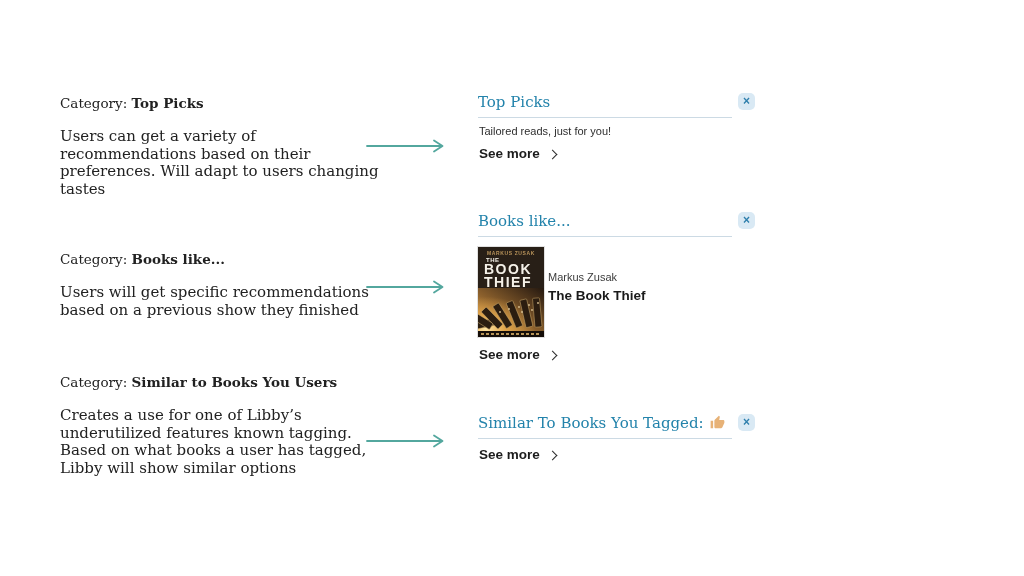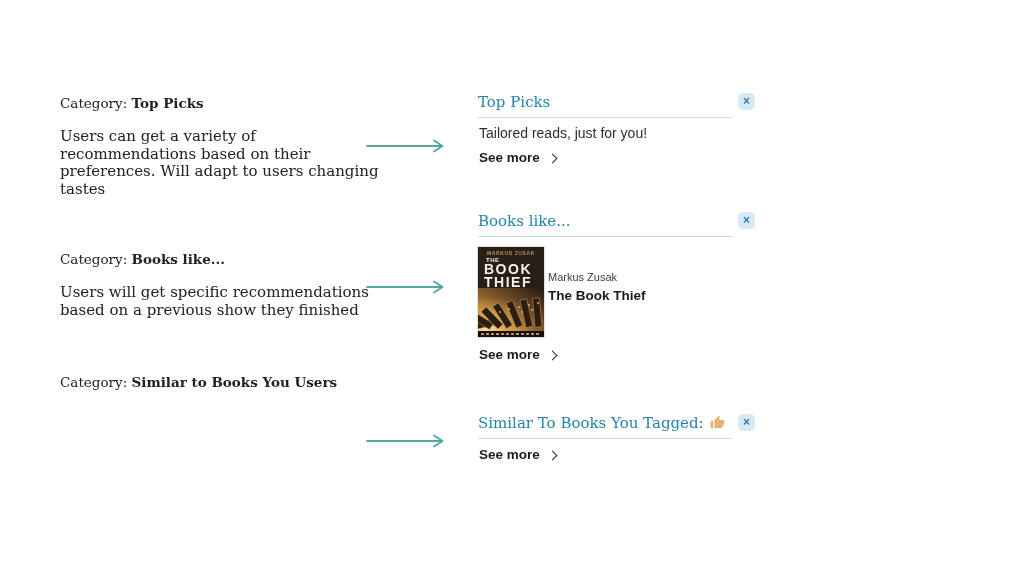--- a/index.html
+++ b/index.html
@@ -35,21 +35,21 @@
     font-weight: 400; font-size: 15px; line-height: 16px; color: #2383ab;
     display: inline-flex; align-items: center; gap: 4px;
   }
   .close-btn {
     width: 17px; height: 17px; border: none; border-radius: 5px;
     background: #d9e9f4; color: #2e7fac; cursor: pointer;
     font-size: 12px; font-weight: 700; line-height: 17px;
     display: flex; align-items: center; justify-content: center; padding: 0;
     flex: 0 0 auto;
   }
-  .card-sub { margin: 7px 0 0 1px; font-size: 14px; color: #2e2e2e; }
+  .card-sub { margin: 7px 0 0 1px; font-size: 11px; color: #2e2e2e; }
   .see-more {
     margin-top: 9px; margin-left: 1px;
     display: inline-flex; align-items: center; gap: 9px;
     font-size: 13.5px; font-weight: 700; color: #1c1c1c;
     cursor: pointer; text-decoration: none;
   }
   .chev {
     width: 7px; height: 7px; margin-top: 1px;
     border-top: 1.7px solid #2b2b2b; border-right: 1.7px solid #2b2b2b;
     transform: rotate(45deg); display: inline-block;
@@ -100,20 +100,21 @@
     <p class="desc">Users can get a variety of recommendations based on their preferences. Will adapt to users changing tastes</p>
   </section>
 
   <section class="annotation" style="top:251px">
     <p class="cat"><span>Category:</span> <b>Books like...</b></p>
     <p class="desc">Users will get specific recommendations based on a previous show they finished</p>
   </section>
 
   <section class="annotation" style="top:374px">
     <p class="cat"><span>Category:</span> <b>Similar to Books You Users</b></p>
+    <p class="desc">Creates a use for one of Libby’s underutilized features known tagging. Based on what books a user has tagged, Libby will show similar options</p>
   </section>
 
   <svg class="arrow" style="top:138px" width="84" height="16" viewBox="0 0 84 16">
     <path d="M1 8 H76 M68 2.5 L76.5 8 L68 13.5" stroke="#53a79e" stroke-width="1.8" fill="none" stroke-linecap="round" stroke-linejoin="round"></path>
   </svg>
   <svg class="arrow" style="top:279px" width="84" height="16" viewBox="0 0 84 16">
     <path d="M1 8 H76 M68 2.5 L76.5 8 L68 13.5" stroke="#53a79e" stroke-width="1.8" fill="none" stroke-linecap="round" stroke-linejoin="round"></path>
   </svg>
   <svg class="arrow" style="top:433px" width="84" height="16" viewBox="0 0 84 16">
     <path d="M1 8 H76 M68 2.5 L76.5 8 L68 13.5" stroke="#53a79e" stroke-width="1.8" fill="none" stroke-linecap="round" stroke-linejoin="round"></path>

